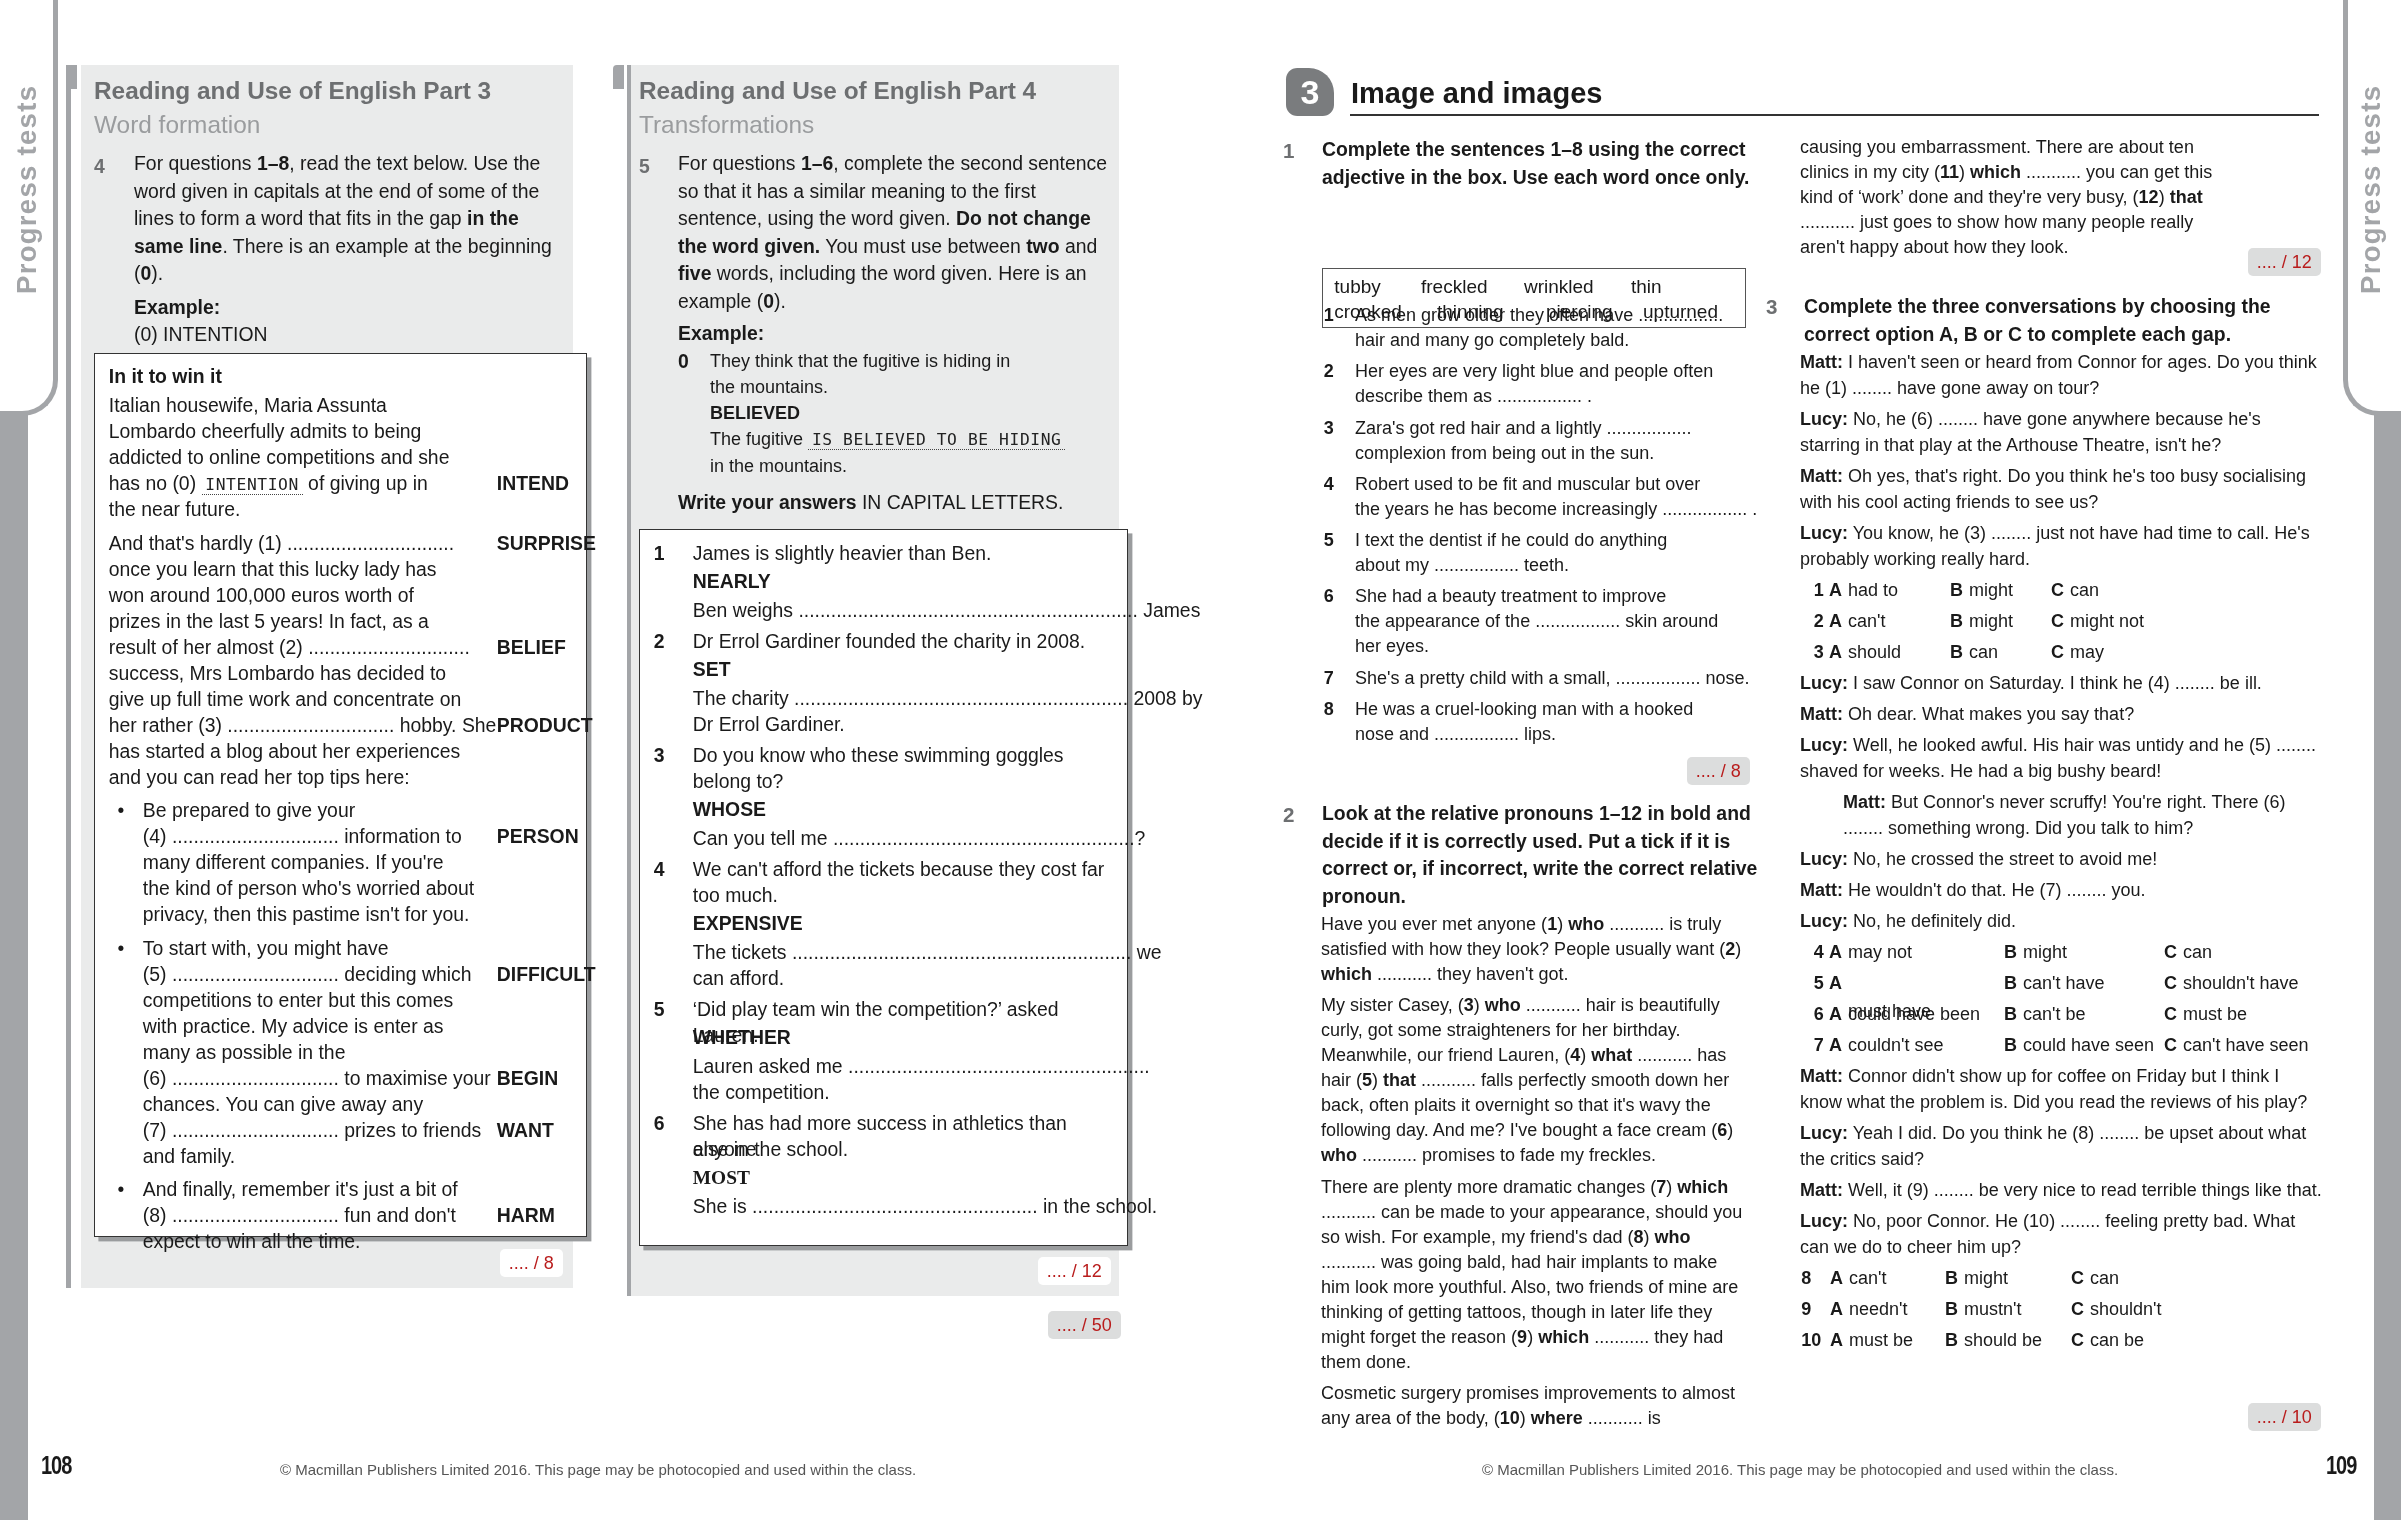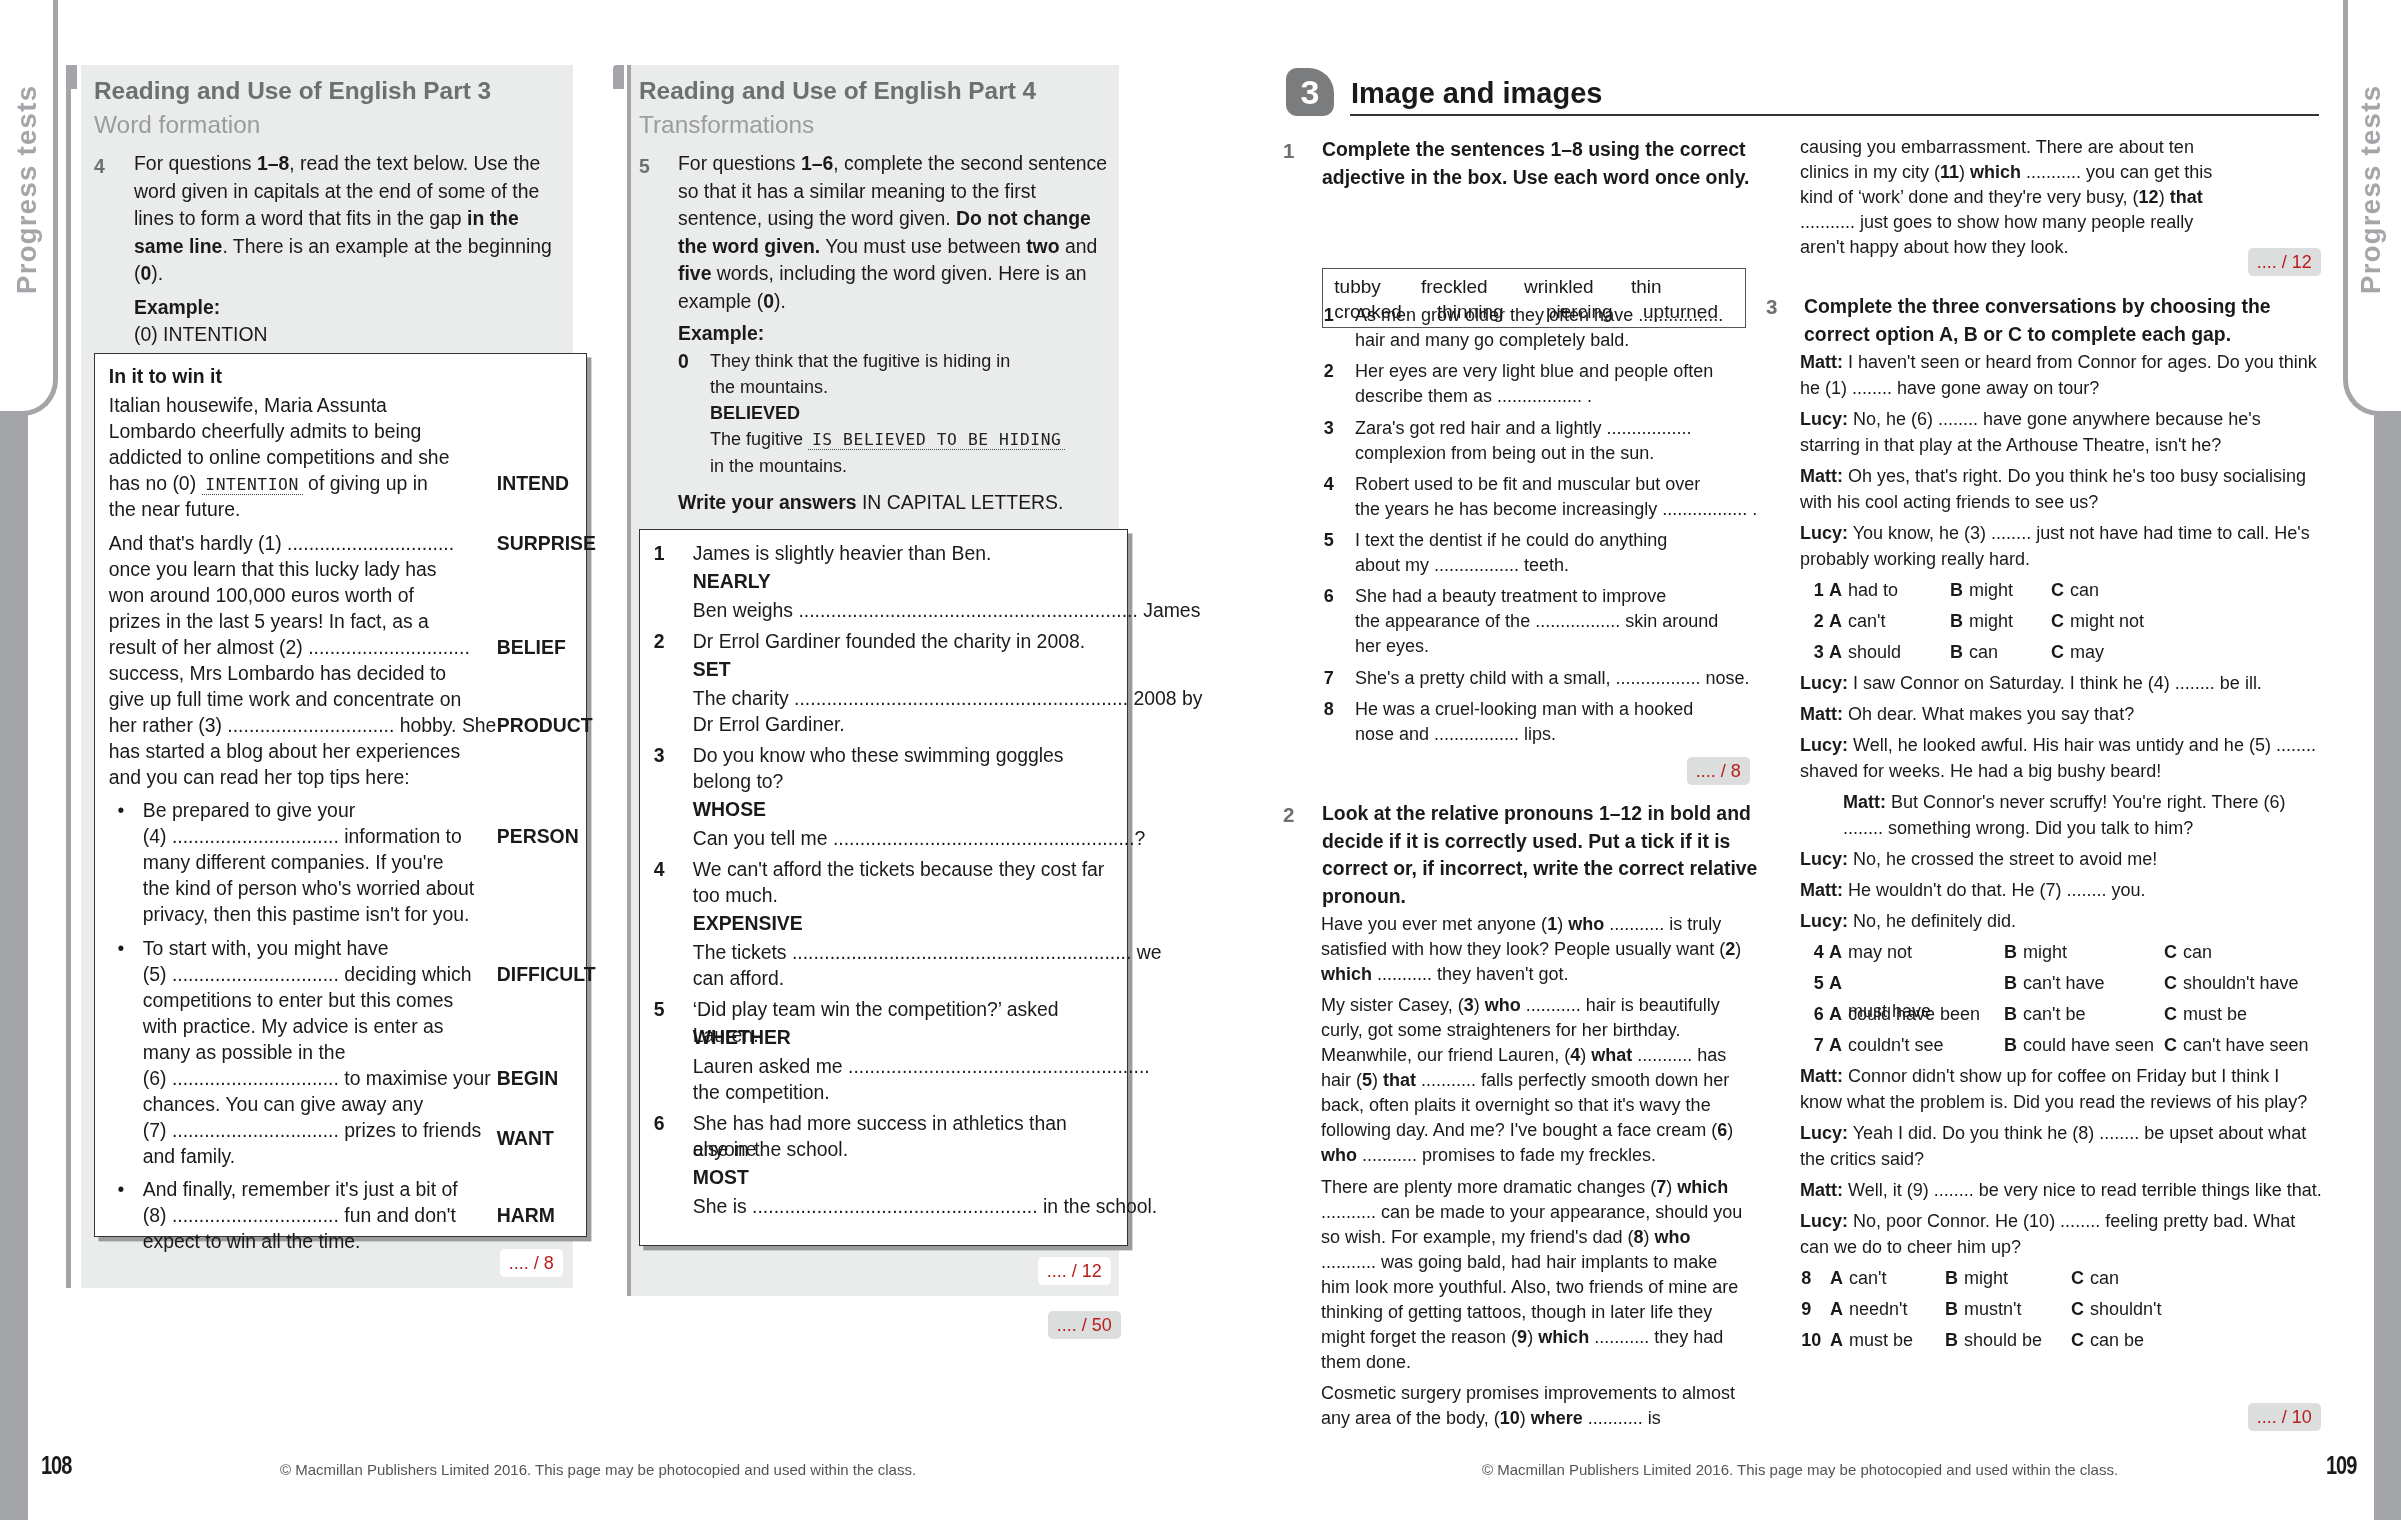--- a/index.html
+++ b/index.html
@@ -101,21 +101,21 @@
       </div>
       <div class="row" style="margin-bottom:7.5px;">
         <span style="position:absolute; left:8.8px; top:0;">•</span>
         <div class="row" style="height:26px; padding-left:34px; white-space:nowrap;"><span>To start with, you might have</span></div>
         <div class="row" style="height:26px; padding-left:34px; white-space:nowrap;"><span>(5) ............................... deciding which</span><span class="keyword" style="top:0;">DIFFICULT</span></div>
         <div class="row" style="height:26px; padding-left:34px; white-space:nowrap;"><span>competitions to enter but this comes</span></div>
         <div class="row" style="height:26px; padding-left:34px; white-space:nowrap;"><span>with practice. My advice is enter as</span></div>
         <div class="row" style="height:26px; padding-left:34px; white-space:nowrap;"><span>many as possible in the</span></div>
         <div class="row" style="height:26px; padding-left:34px; white-space:nowrap;"><span>(6) ............................... to maximise your</span><span class="keyword" style="top:0;">BEGIN</span></div>
         <div class="row" style="height:26px; padding-left:34px; white-space:nowrap;"><span>chances. You can give away any</span></div>
-        <div class="row" style="height:26px; padding-left:34px; white-space:nowrap;"><span>(7) ............................... prizes to friends</span><span class="keyword" style="top:8px;">WANT</span></div>
+        <div class="row" style="height:26px; padding-left:34px; white-space:nowrap;"><span>(7) ............................... prizes to friends</span><span class="keyword" style="top:0;">WANT</span></div>
         <div class="row" style="height:26px; padding-left:34px; white-space:nowrap;"><span>and family.</span></div>
       </div>
       <div class="row" style="margin-bottom:7.5px;">
         <span style="position:absolute; left:8.8px; top:0;">•</span>
         <div class="row" style="height:26px; padding-left:34px; white-space:nowrap;"><span>And finally, remember it's just a bit of</span></div>
         <div class="row" style="height:26px; padding-left:34px; white-space:nowrap;"><span>(8) ............................... fun and don't</span><span class="keyword" style="top:0;">HARM</span></div>
         <div class="row" style="height:26px; padding-left:34px; white-space:nowrap;"><span>expect to win all the time.</span></div>
       </div>
     </div>
 </div>
@@ -177,21 +177,21 @@
         <span class="b" style="position:absolute; left:0; top:0;">5</span>
         <div style="height:26px;">‘Did play team win the competition?’ asked Lauren.</div>
         <div class="b" style="height:31px; line-height:31px;">WHETHER</div>
         <div style="height:26px; white-space:nowrap;">Lauren asked me ........................................................</div>
         <div style="height:26px; white-space:nowrap;">the competition.</div>
       </div>
       <div class="row" style="padding-left:39px; margin-bottom:5px;">
         <span class="b" style="position:absolute; left:0; top:0;">6</span>
         <div style="height:26px;">She has had more success in athletics than anyone</div>
         <div style="height:26px;">else in the school.</div>
-        <div class="b" style="height:31px; line-height:31px;">MOST</div>
+        <div class="b" style="height:31px; line-height:31px;font-family:Liberation Serif, serif;">MOST</div>
         <div style="height:26px; white-space:nowrap;">She is ..................................................... in the school.</div>
       </div>
     </div>
 </div>
 <div class="abs score" style="left:1038px; top:1257px;">.... / 12</div>
 <div class="abs score grey" style="left:1048px; top:1311px;">.... / 50</div>
 
 <div class="abs pageno" style="left:41px; top:1452px;">108</div>
 <div class="abs footer" style="left:280px; top:1457px;">© Macmillan Publishers Limited 2016. This page may be photocopied and used within the class.</div>
 

